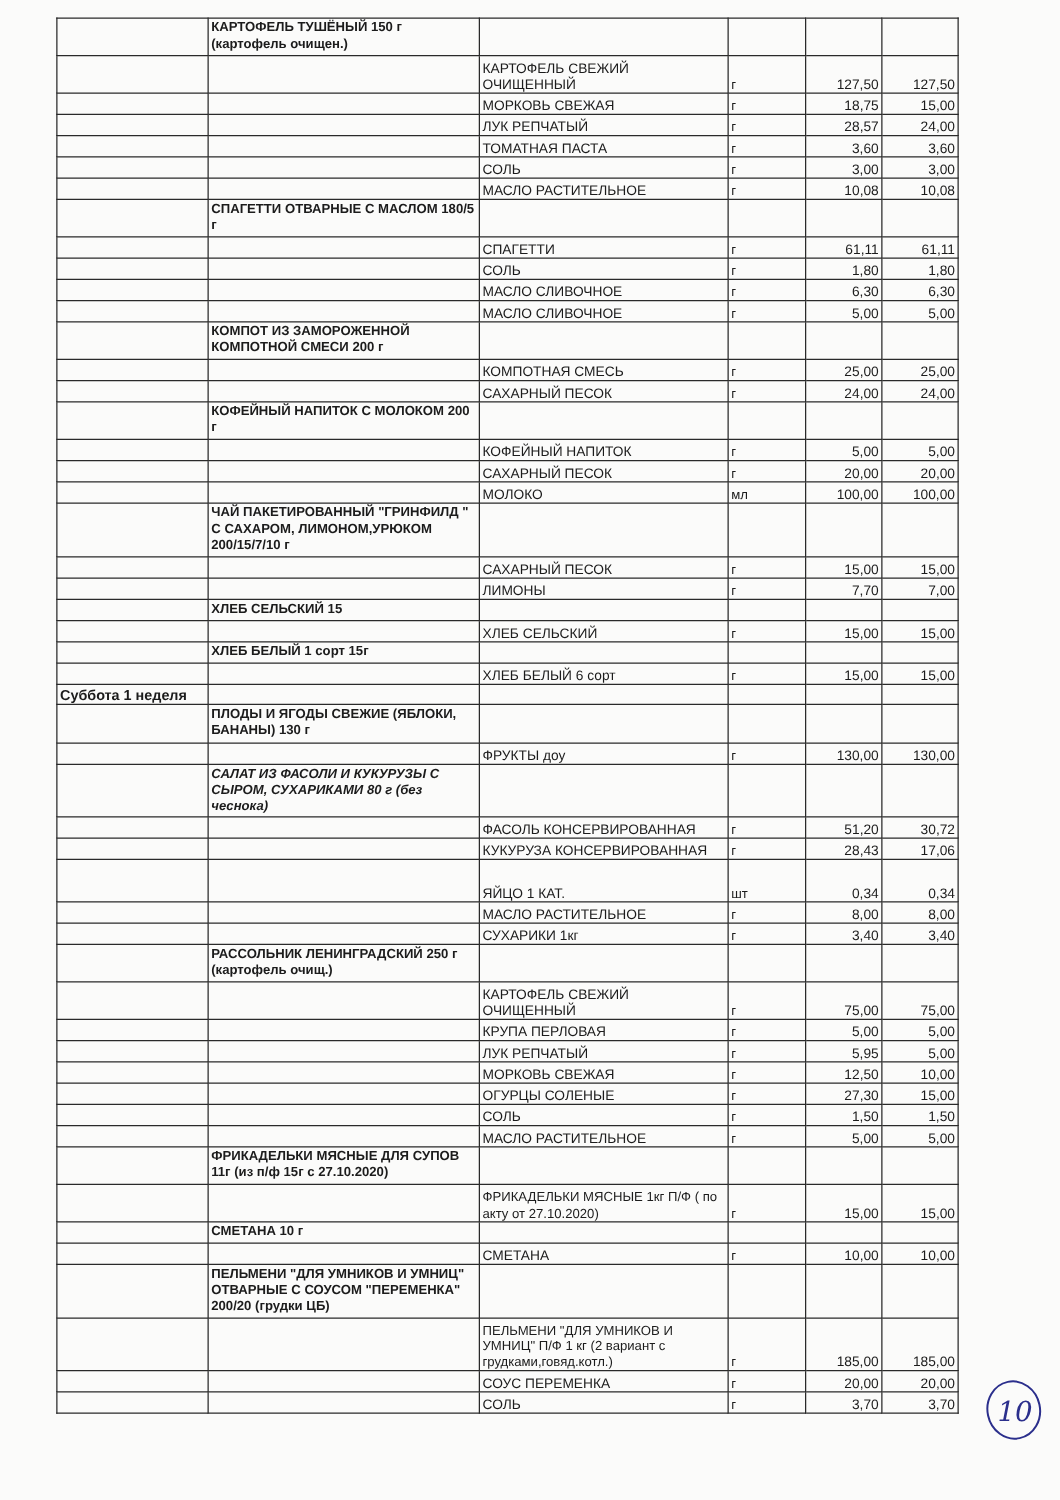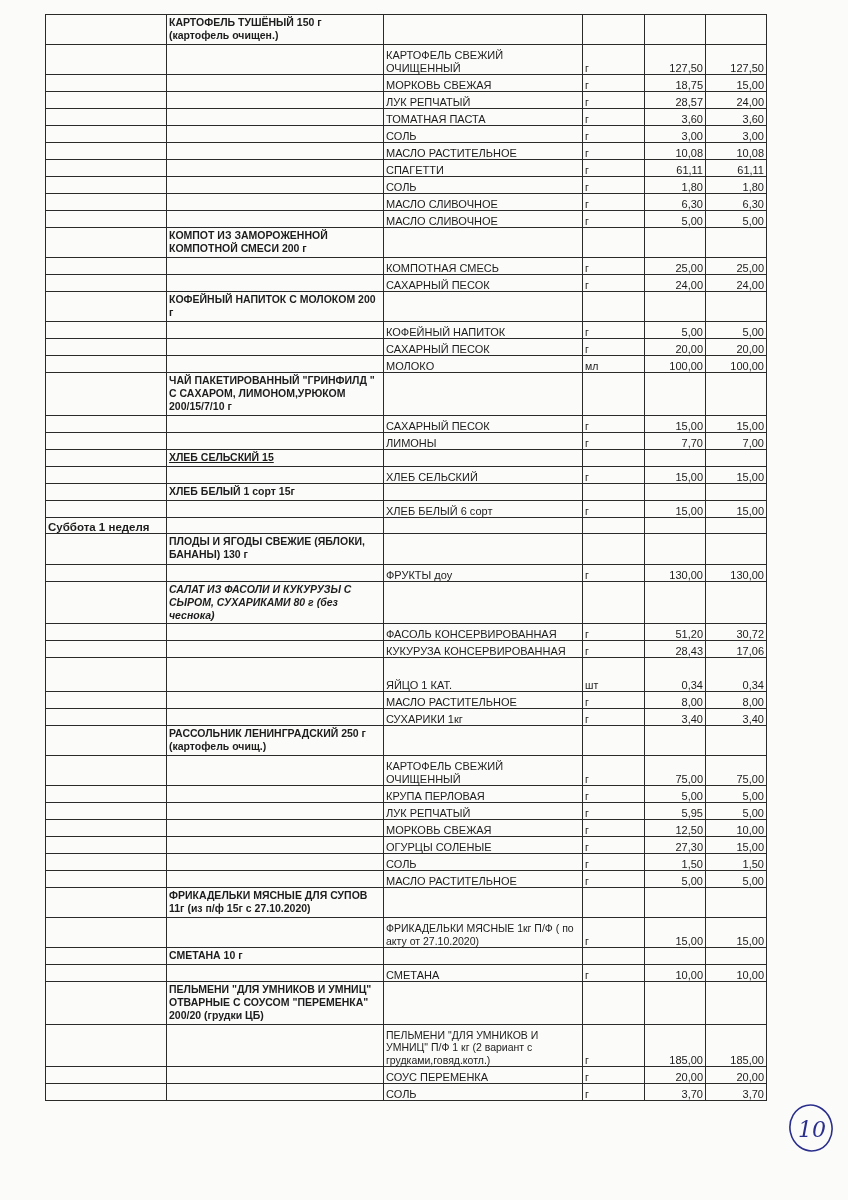--- a/index.html
+++ b/index.html
@@ -102,20 +102,28 @@
         <td class="num">3,00</td>
       </tr>
       <tr style="height: 17px;">
         <td></td>
         <td></td>
         <td class="ing">МАСЛО РАСТИТЕЛЬНОЕ</td>
         <td class="unit">г</td>
         <td class="num">10,08</td>
         <td class="num">10,08</td>
       </tr>
+      <tr style="height: 30px;">
+        <td></td>
+        <td class="dish">СПАГЕТТИ ОТВАРНЫЕ С МАСЛОМ 180/5 г</td>
+        <td></td>
+        <td></td>
+        <td></td>
+        <td></td>
+      </tr>
       <tr style="height: 17px;">
         <td></td>
         <td></td>
         <td class="ing">СПАГЕТТИ</td>
         <td class="unit">г</td>
         <td class="num">61,11</td>
         <td class="num">61,11</td>
       </tr>
       <tr style="height: 17px;">
         <td></td>
@@ -214,21 +222,21 @@
         <td class="num">15,00</td>
       </tr>
       <tr style="height: 17px;">
         <td></td>
         <td></td>
         <td class="ing">ЛИМОНЫ</td>
         <td class="unit">г</td>
         <td class="num">7,70</td>
         <td class="num">7,00</td>
       </tr>
-      <tr style="height: 17px; text-decoration: underline;">
+      <tr style="height: 17px;">
         <td></td>
         <td class="dish">ХЛЕБ СЕЛЬСКИЙ  15</td>
         <td></td>
         <td></td>
         <td></td>
         <td></td>
       </tr>
       <tr style="height: 17px;">
         <td></td>
         <td></td>

